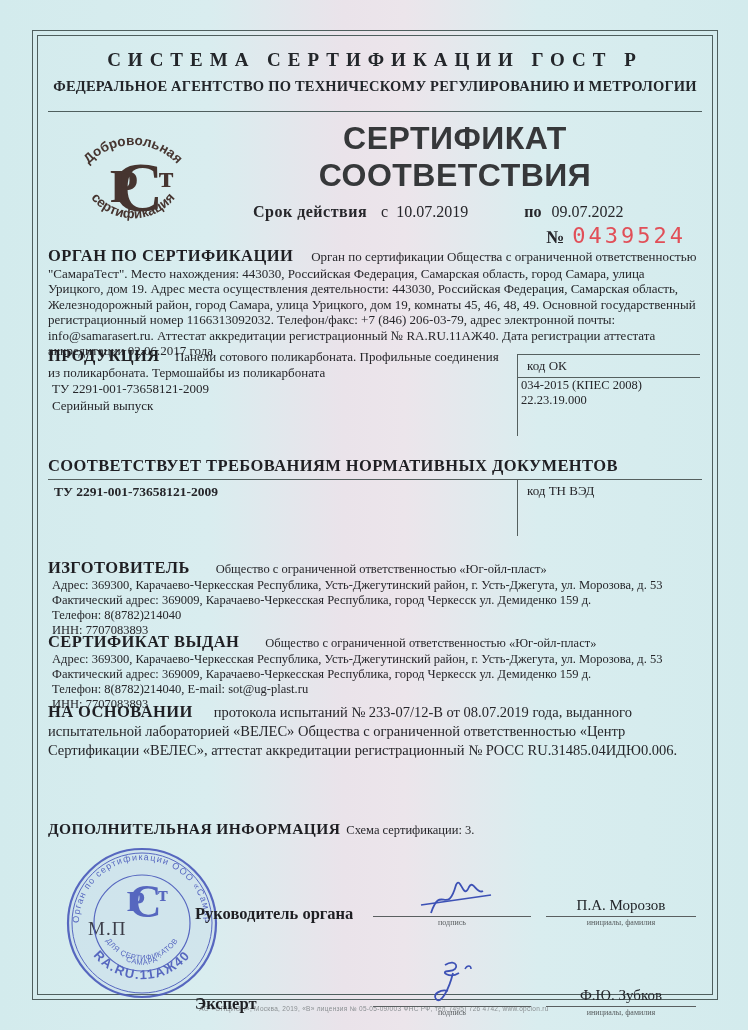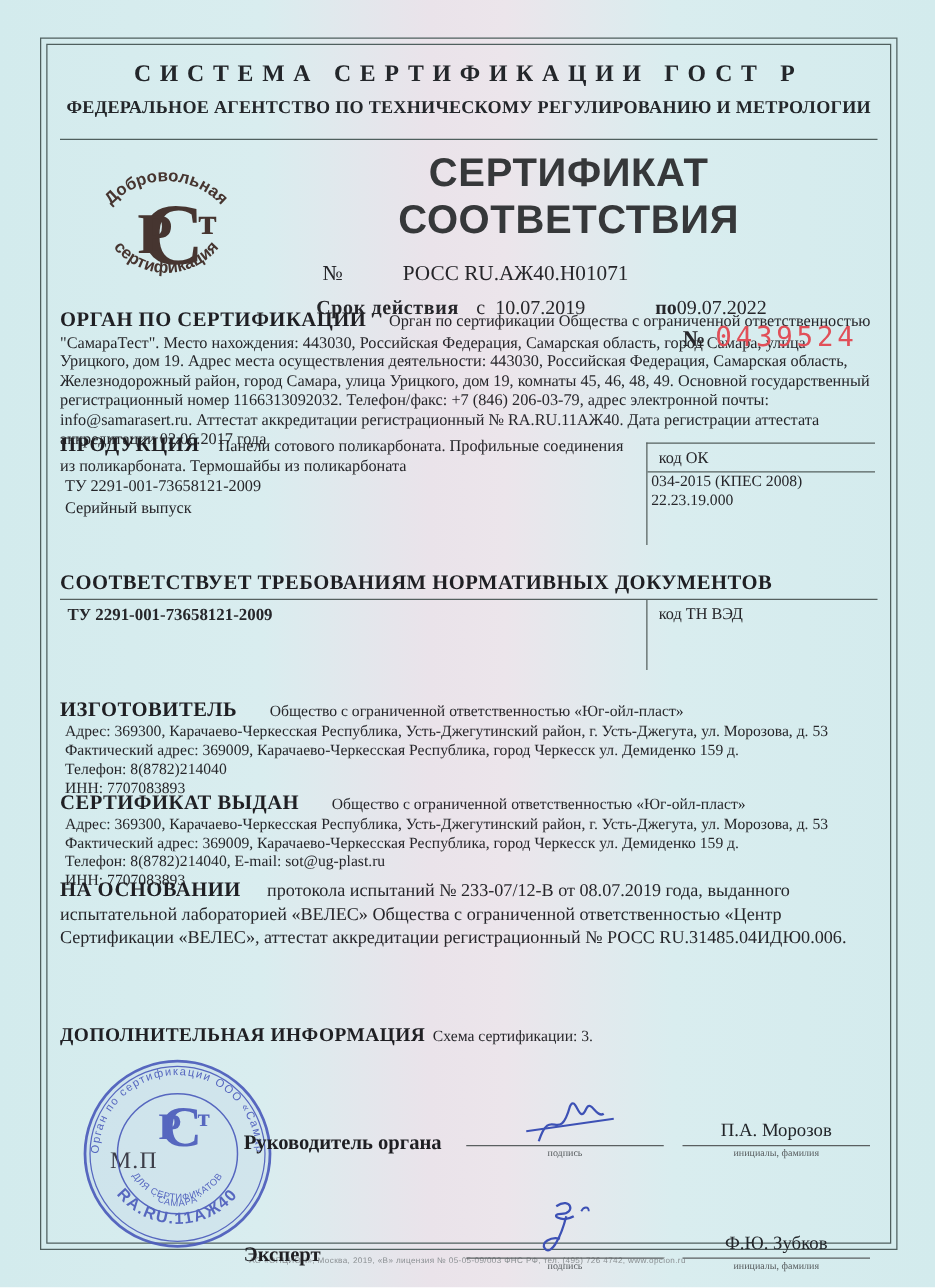--- a/index.html
+++ b/index.html
@@ -18,21 +18,21 @@
   .emblem{position:absolute;left:10px;top:4px;}
   .doc-title{margin-left:160px;text-align:center;font-family:"Liberation Sans",sans-serif;
     font-weight:bold;font-size:32px;letter-spacing:.5px;color:#36383a;padding-top:8px;}
   .cert-l1{margin-left:210px;margin-top:15px;font-size:17px;}
   .cert-l1 .num{margin-left:48px;}
   .cert-l2{margin-left:205px;margin-top:9px;font-size:16px;}
   .cert-l2 b{letter-spacing:.5px;}
   .cert-l2 .pre{margin-left:14px;}
   .cert-l2 .d1{margin-left:8px;}
   .cert-l2 .po{margin-left:56px;font-weight:bold;}
-  .cert-l2 .d2{margin-left:0;}
+  .cert-l2 .d2{margin-left:10px;}
   .cert-l3{text-align:right;padding-right:16px;margin-top:2px;}
   .cert-l3 .nolab{font-size:18px;font-weight:bold;margin-right:8px;}
   .formnum{font-family:"DejaVu Sans Mono",monospace;font-size:22px;letter-spacing:3px;color:#e14f58;}
   .sec{box-sizing:border-box;}
   .sec-label{font-weight:bold;font-size:16.5px;letter-spacing:.4px;color:#1f1f23;}
   .sec-label.sm{font-size:15.5px;}
   .sec-intro{font-size:13px;margin-left:14px;}
   .sec-body{font-size:13px;line-height:15.4px;}
   .organ{height:106px;padding-top:4px;}
   .product{position:relative;height:106px;}
@@ -105,23 +105,20 @@
             </text>
             <g>
               <text x="80" y="95" text-anchor="middle" font-family="Liberation Serif, serif" font-size="70" font-weight="bold" fill="#463530">С</text>
               <text x="66" y="86" text-anchor="middle" font-family="Liberation Serif, serif" font-size="46" font-weight="bold" fill="#463530">Р</text>
               <text x="108" y="71" text-anchor="middle" font-family="Liberation Serif, serif" font-size="30" font-weight="bold" fill="#463530">т</text>
             </g>
           </svg>
 
           <div class="doc-title">СЕРТИФИКАТ СООТВЕТСТВИЯ</div>
 
-          <div class="cert-l1">
-            <span>№</span><span class="num">РОСС RU.АЖ40.Н01071</span>
-          </div>
           <div class="cert-l2">
             <b>Срок действия</b><span class="pre">с</span><span class="d1">10.07.2019</span><span class="po">по</span><span class="d2">09.07.2022</span>
           </div>
           <div class="cert-l3">
             <span class="nolab">№</span><span class="formnum">0439524</span>
           </div>
         </div>
 
         <div class="sec organ">
           <span class="sec-label">ОРГАН ПО СЕРТИФИКАЦИИ</span>

